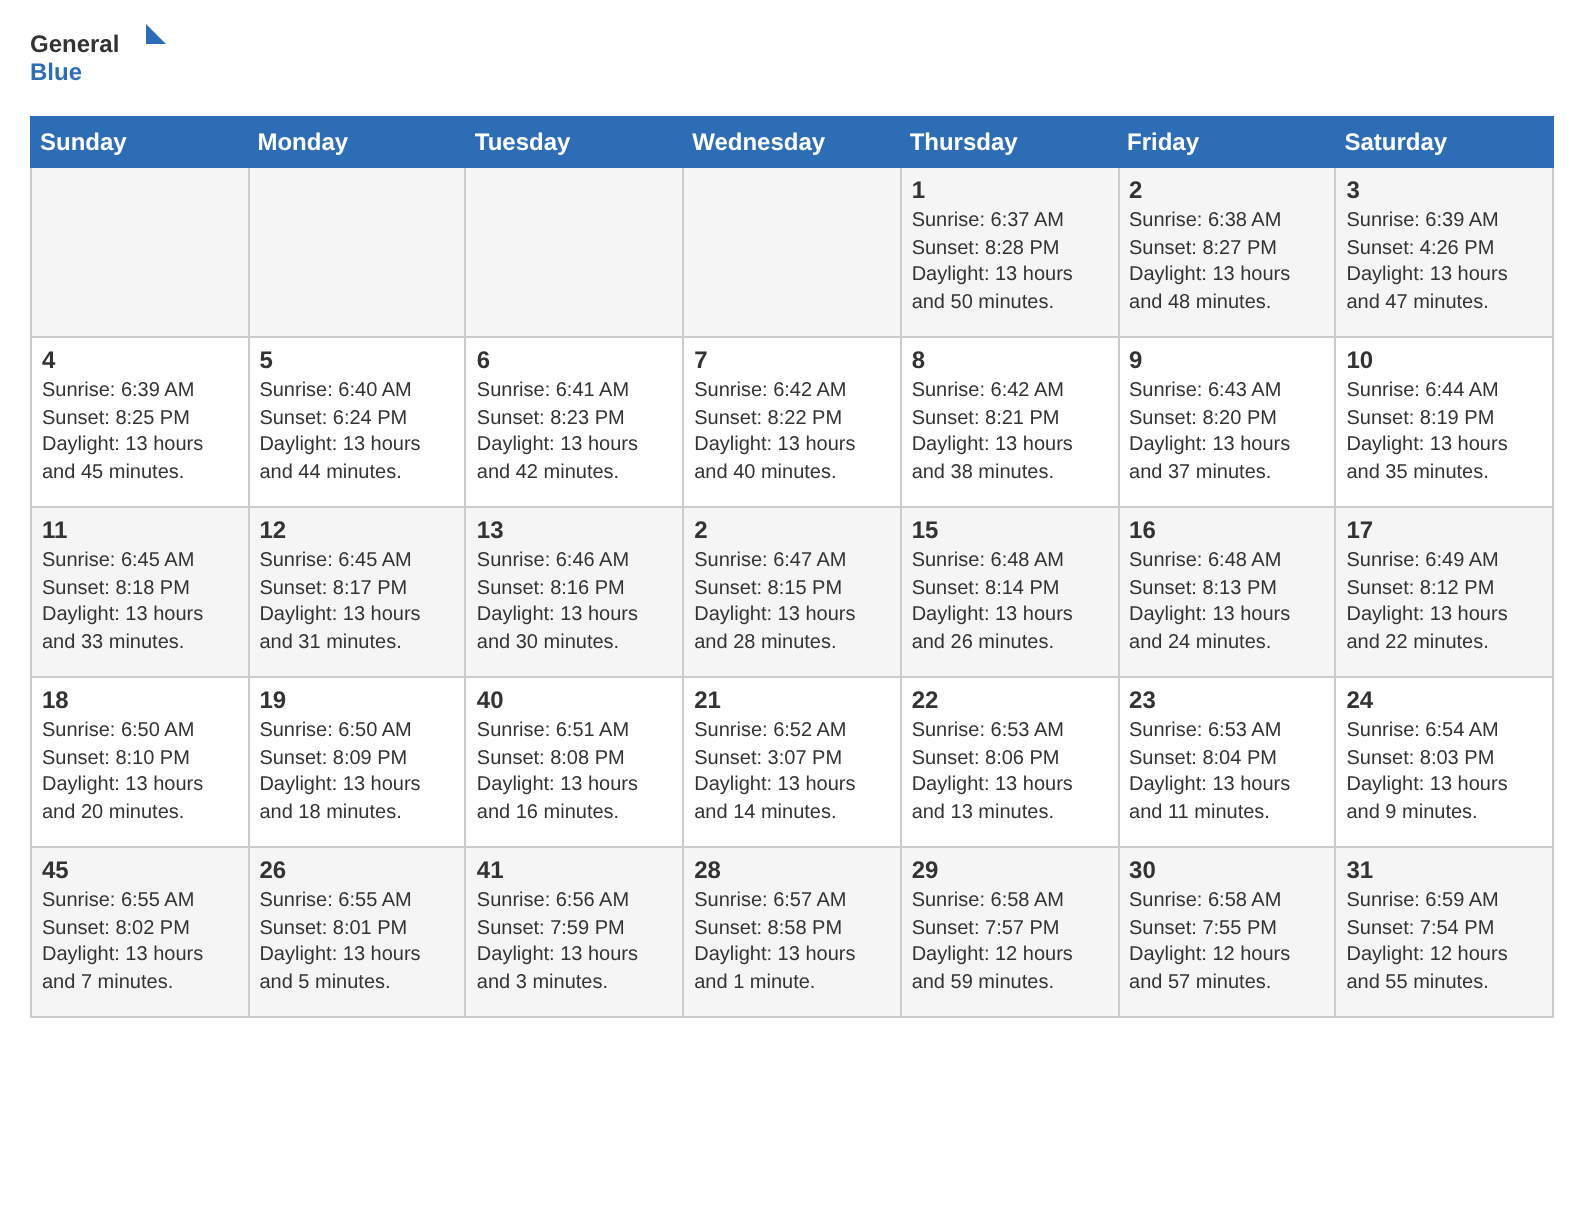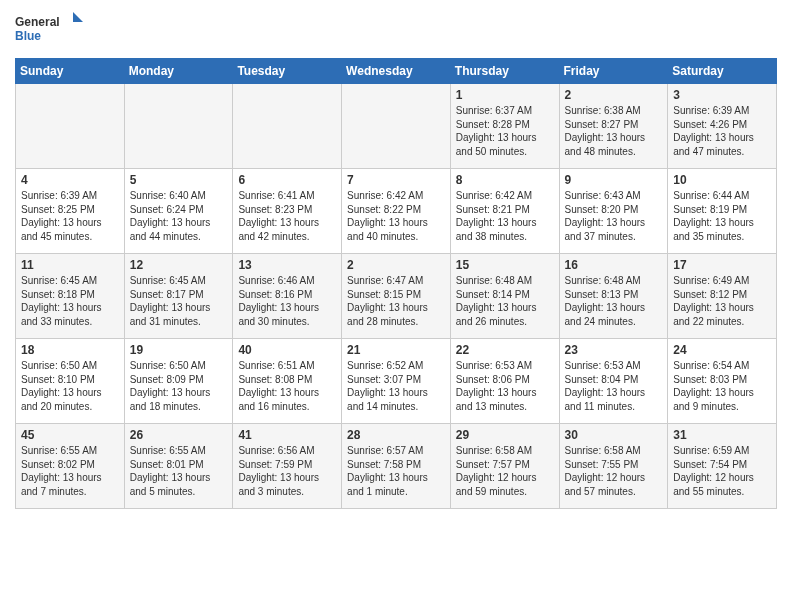--- a/index.html
+++ b/index.html
@@ -279,21 +279,21 @@
         </td>
         <td>
           <span class="day-number">41</span>
           <div class="day-info">Sunrise: 6:56 AM
 Sunset: 7:59 PM
 Daylight: 13 hours and 3 minutes.</div>
         </td>
         <td>
           <span class="day-number">28</span>
           <div class="day-info">Sunrise: 6:57 AM
-Sunset: 7:58 PM
+Sunset: 8:58 PM
 Daylight: 13 hours and 1 minute.</div>
         </td>
         <td>
           <span class="day-number">29</span>
           <div class="day-info">Sunrise: 6:58 AM
 Sunset: 7:57 PM
 Daylight: 12 hours and 59 minutes.</div>
         </td>
         <td>
           <span class="day-number">30</span>

